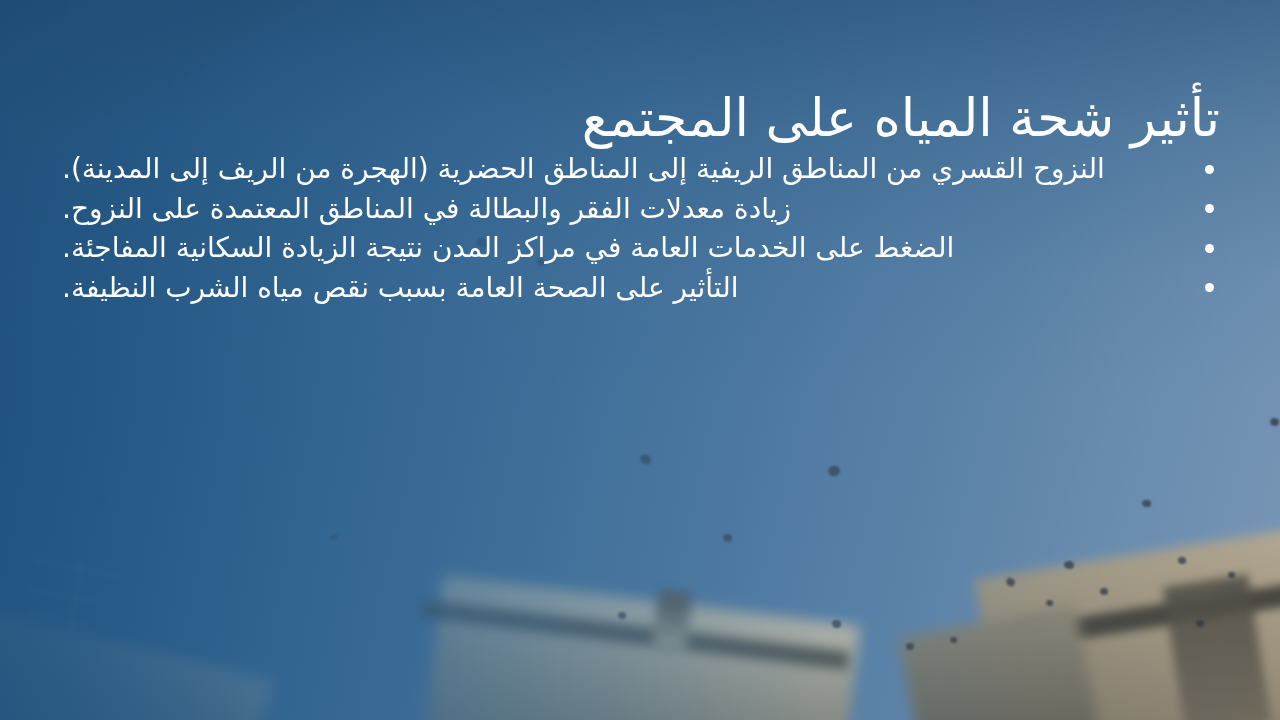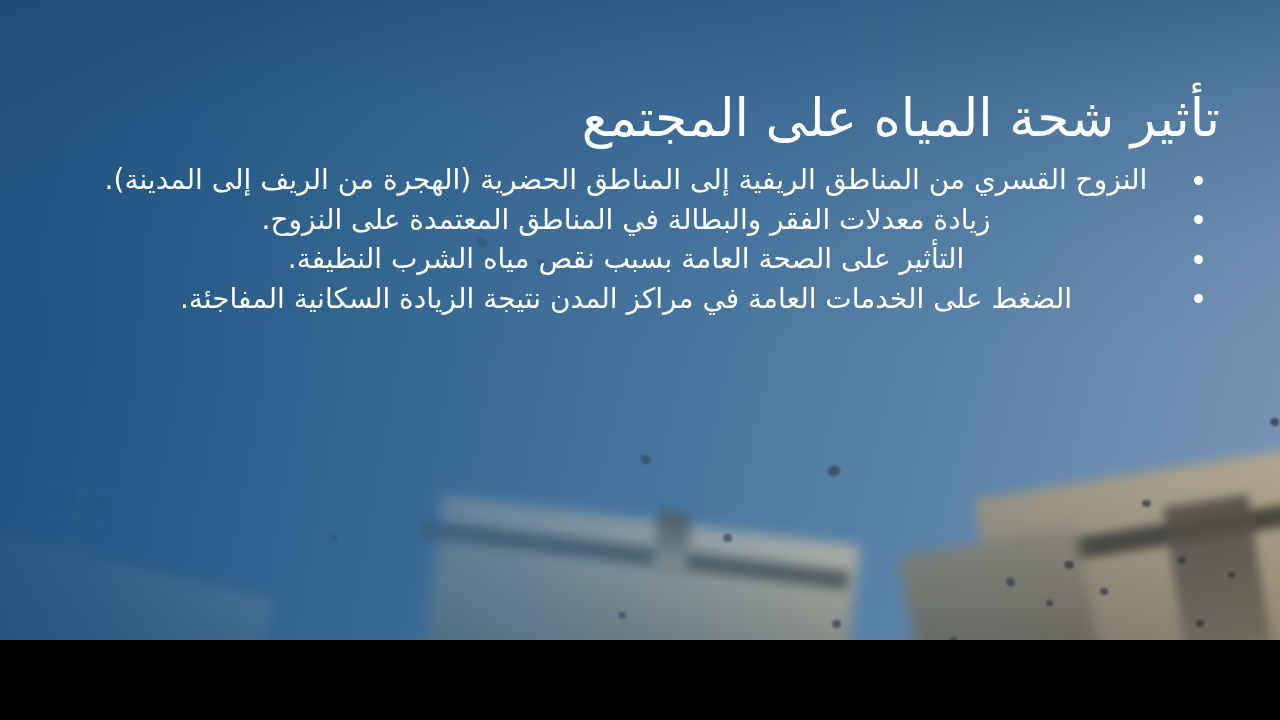--- a/index.html
+++ b/index.html
@@ -3,21 +3,21 @@
 <meta charset="utf-8">
 <style>
   html, body {
     margin: 0;
     padding: 0;
     background: #000;
   }
   #slide {
     position: relative;
     width: 1280px;
-    height: 640px;
+    height: 720px;
     overflow: hidden;
     font-family: "DejaVu Sans", "Liberation Sans", sans-serif;
     background: #4a739b;
   }
 
   
   .bg-layer {
     position: absolute;
     inset: 0;
     overflow: hidden;
@@ -225,27 +225,27 @@
     line-height: 1.14;
     font-weight: 400;
     white-space: nowrap;
     letter-spacing: 0;
   }
   .body-list {
     position: absolute;
     top: 146px;
     right: 60px;
     left: 58px;
-    margin: 15px;
+    margin: 4px;
     padding: 0;
     list-style: none;
     color: #ffffff;
     font-size: 28px;
     line-height: 1.34;
-    text-align: center;
+    text-align: left;
   }
   .body-list li {
     position: relative;
     padding-right: 26px;
     margin: 0 0 2px 0;
   }
   .body-list li .bullet {
     position: absolute;
     right: 2px;
     top: .52em;
@@ -315,22 +315,22 @@
       <li>
         <span class="bullet"></span>
         <span>النزوح القسري من المناطق الريفية إلى المناطق الحضرية (الهجرة من الريف إلى المدينة).</span>
       </li>
       <li>
         <span class="bullet"></span>
         <span>زيادة معدلات الفقر والبطالة في المناطق المعتمدة على النزوح.</span>
       </li>
       <li>
         <span class="bullet"></span>
-        <span>التأثير على الصحة العامة بسبب نقص مياه الشرب النظيفة.</span>
+        <span>الضغط على الخدمات العامة في مراكز المدن نتيجة الزيادة السكانية المفاجئة.</span>
       </li>
       <li>
         <span class="bullet"></span>
-        <span>الضغط على الخدمات العامة في مراكز المدن نتيجة الزيادة السكانية المفاجئة.</span>
+        <span>التأثير على الصحة العامة بسبب نقص مياه الشرب النظيفة.</span>
       </li>
     </ul>
 
   </div>
 </div>
 
 </body></html>

